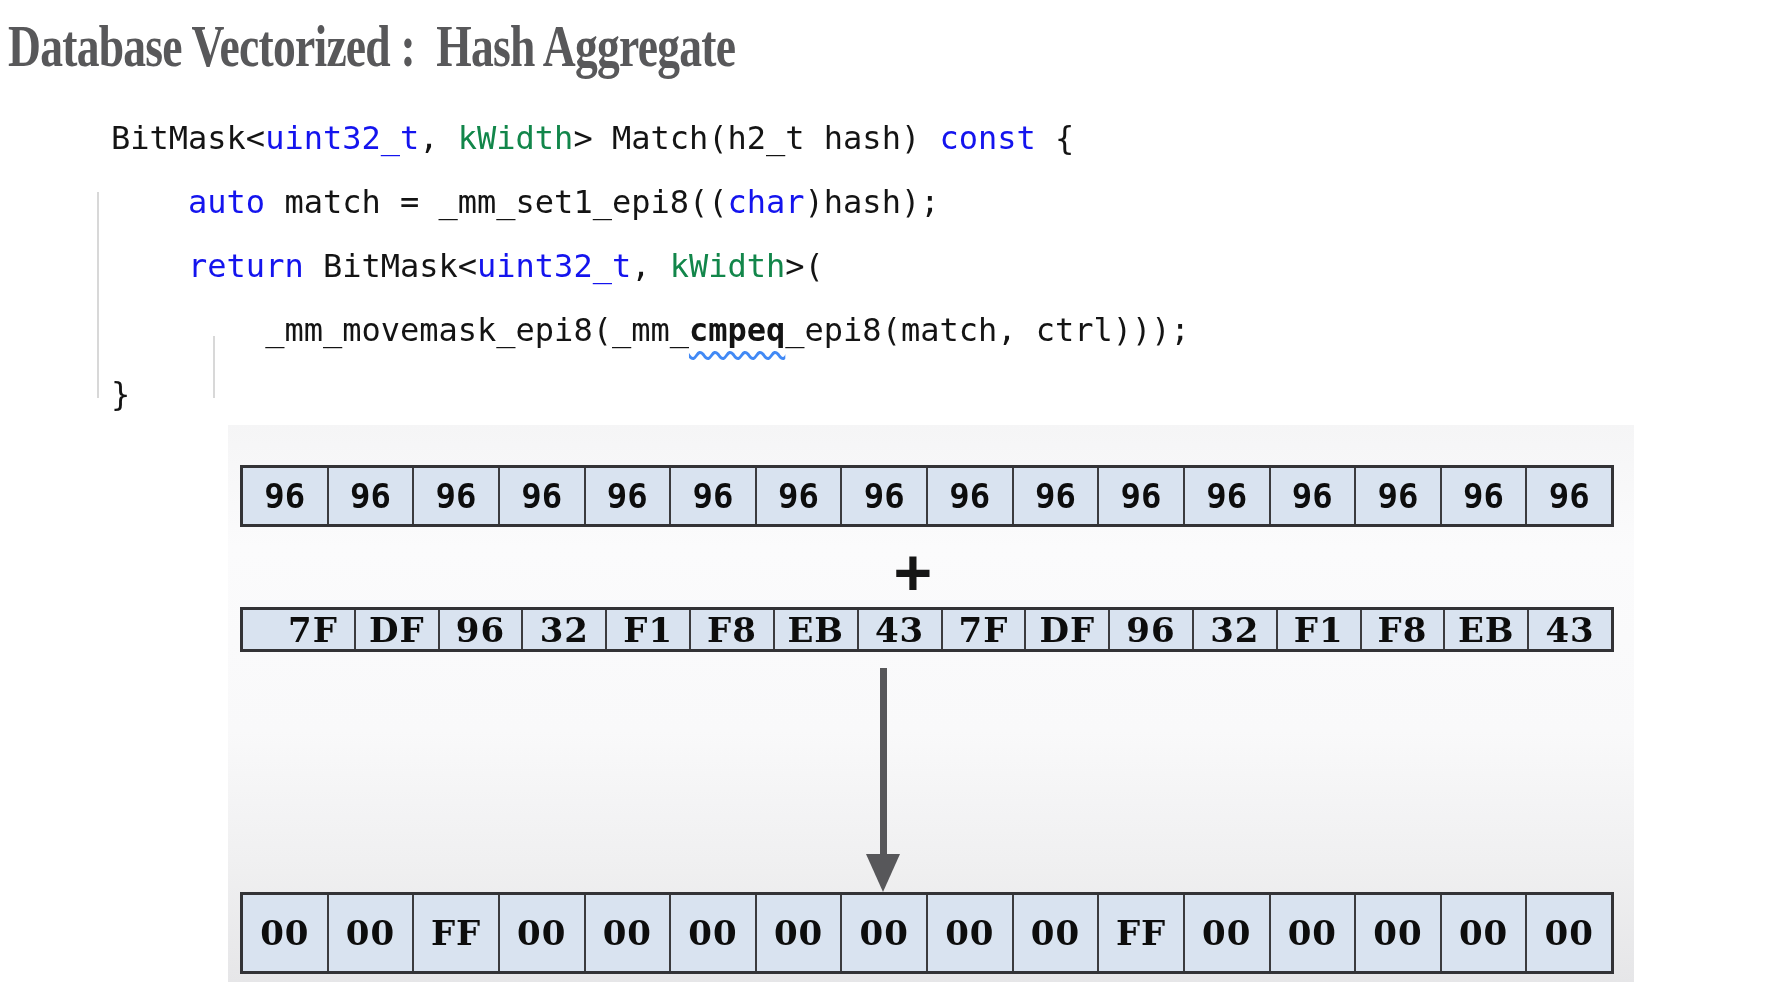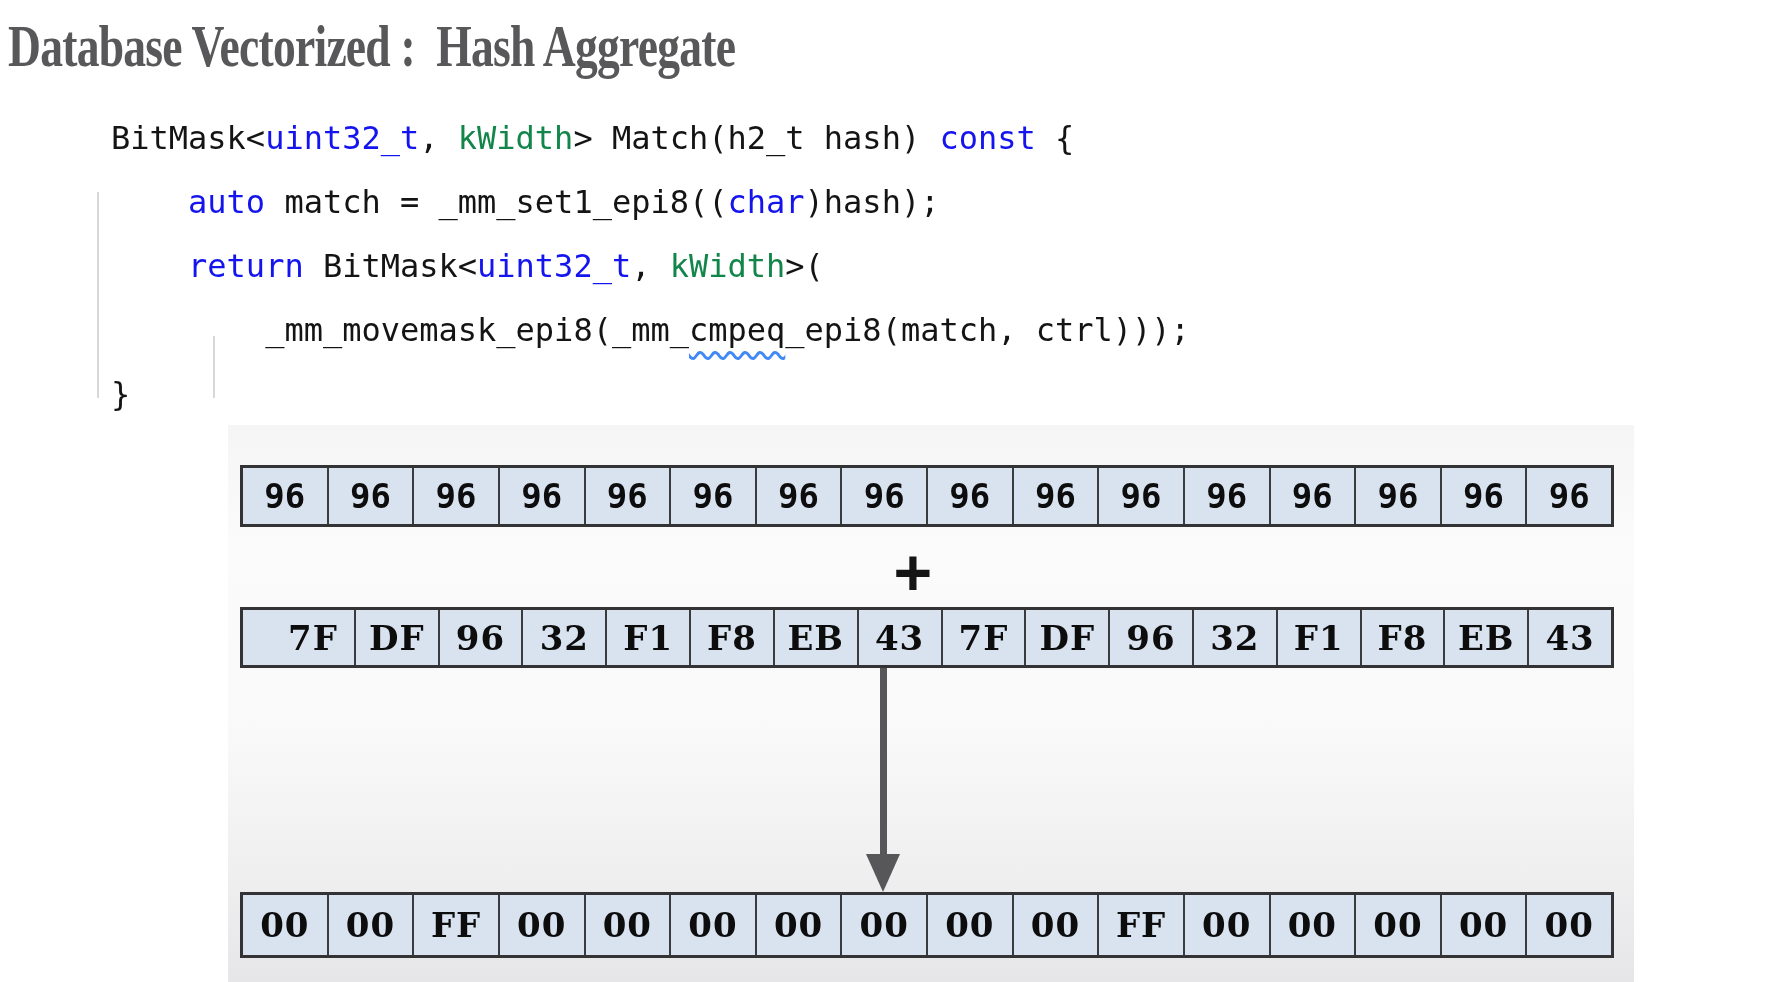--- a/index.html
+++ b/index.html
@@ -43,20 +43,21 @@
   .code-line { height: 64px; }
   .c-plain   { color: #141414; }
   .c-keyword { color: #1414ee; }
   .c-type    { color: #12864a; }
   .squiggle {
     text-decoration-line: underline;
     text-decoration-style: wavy;
     text-decoration-color: #4189f5;
     text-decoration-thickness: 3px;
     text-underline-offset: 10px;
+    font-weight: bold;
   }
   .indent-guide {
     position: absolute;
     width: 2px;
     background: #d8d8d8;
   }
   .guide-1 { left: 97px;  top: 192px; height: 206px; }
   .guide-2 { left: 213px; top: 336px; height: 62px;  }
 
   
@@ -70,22 +71,22 @@
   }
   .byte-row {
     position: absolute;
     left: 12px;
     width: 1374px;
     display: flex;
     border: 3px solid #333336;
     background: #d9e3f0;
   }
   .row-0 { top: 40px;  height: 62px; }
-  .row-1 { top: 182px; height: 61px; padding-left: 29px; }
-  .row-2 { top: 467px; height: 66px; }
+  .row-1 { top: 182px; height: 45px; padding-left: 29px; }
+  .row-2 { top: 467px; height: 82px; }
   .byte-cell {
     flex: 1 1 0;
     display: flex;
     align-items: center;
     justify-content: center;
     border-right: 2px solid #3b3b3e;
     background: #d9e3f0;
     font-weight: bold;
     font-size: 34px;
     color: #0d0d0d;

